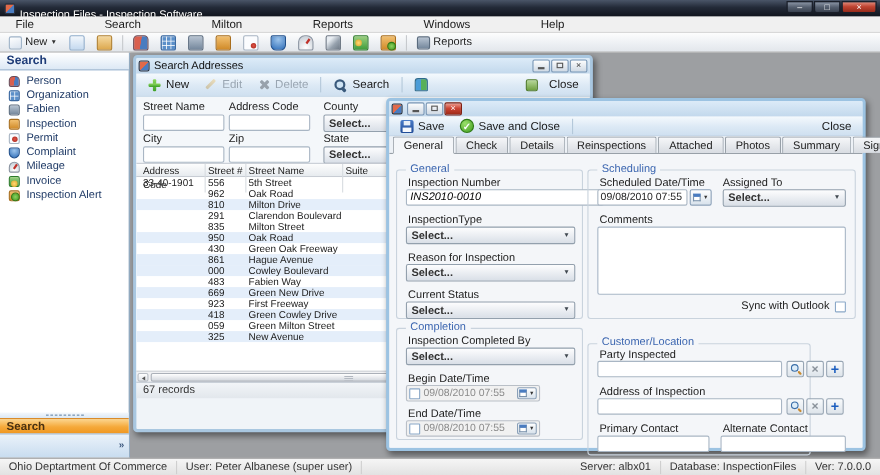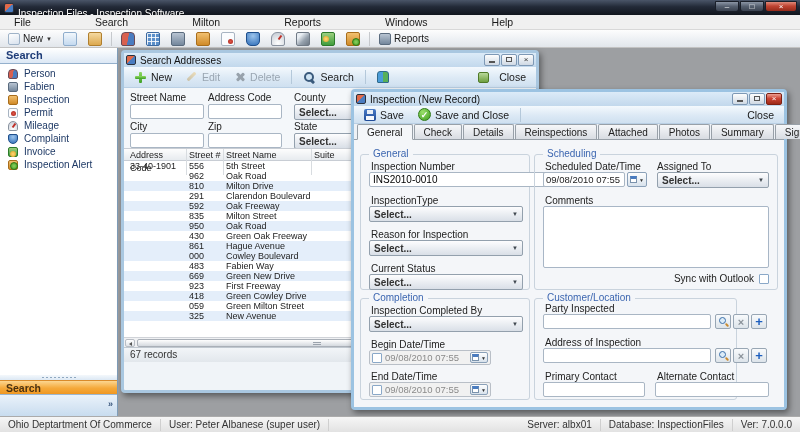--- a/index.html
+++ b/index.html
@@ -237,39 +237,43 @@
     </div>
   </div>
 
   <div class="sidebar">
     <div class="sb-header">Search</div>
     <div class="sb-items">
       <div class="sb-item row-even">
           <span class="ico s10 ic-person"></span>
           <span>Person</span>
         </div>
+        <div class="sb-item row-odd">
+          <span class="ico s10 ic-organization"></span>
+          <span>Organization</span>
+        </div>
         <div class="sb-item row-even">
           <span class="ico s10 ic-address"></span>
           <span>Fabien</span>
         </div>
         <div class="sb-item row-odd">
           <span class="ico s10 ic-inspection"></span>
           <span>Inspection</span>
         </div>
         <div class="sb-item row-even">
           <span class="ico s10 ic-permit"></span>
           <span>Permit</span>
         </div>
+        <div class="sb-item row-odd">
+          <span class="ico s10 ic-complaint"></span>
+          <span>Complaint</span>
+        </div>
         <div class="sb-item row-even">
           <span class="ico s10 ic-mileage"></span>
           <span>Mileage</span>
-        </div>
-        <div class="sb-item row-odd">
-          <span class="ico s10 ic-complaint"></span>
-          <span>Complaint</span>
         </div>
         <div class="sb-item row-even">
           <span class="ico s10 ic-invoice"></span>
           <span>Invoice</span>
         </div>
         <div class="sb-item row-odd">
           <span class="ico s10 ic-alert"></span>
           <span>Inspection Alert</span>
         </div>
     </div>
@@ -370,26 +374,20 @@
             <span>810</span>
             <span>Milton Drive</span>
             <span></span>
           </div>
           <div class="trow row-even">
             <span></span>
             <span>291</span>
             <span>Clarendon Boulevard</span>
             <span></span>
           </div>
-          <div class="trow row-odd">
-            <span></span>
-            <span>592</span>
-            <span>Oak Freeway</span>
-            <span></span>
-          </div>
           <div class="trow row-even">
             <span></span>
             <span>835</span>
             <span>Milton Street</span>
             <span></span>
           </div>
           <div class="trow row-odd">
             <span></span>
             <span>950</span>
             <span>Oak Road</span>
@@ -459,21 +457,20 @@
             <span class="tri-r"></span>
           </div>
       </div>
     </div>
     <div class="sw-status">67 records</div>
   </div>
 
   <div class="awin" id="dialog">
     <div class="wt">
       <span class="ico s10 ic-app"></span>
-      <span class="wt-title">Inspection (New Record)</span>
       <div class="wcaps">
         <div class="wcap"><span class="ming"></span></div>
         <div class="wcap"><span class="maxg"></span></div>
         <div class="wcap red">×</div>
       </div>
     </div>
     <div class="wtoolbar">
       <div class="wtb-btn">
         <span class="ic-floppy"></span>
         <span>Save</span>
@@ -498,21 +495,21 @@
         <div class="tab row-odd">Photos</div>
         <div class="tab row-even">Summary</div>
         <div class="tab row-odd">Signature</div>
     </div>
 
     <div class="dlg-content">
 
       <div class="gbox" style="left:6px;top:14px;width:170px;height:136px">
         <span class="legend">General</span>
         <span class="flabel" style="left:10px;top:6px">Inspection Number</span>
-        <input class="ti" style="left: 8px; top: 17px; width: 180px;" value="INS2010-0010">
+        <input class="ti" style="left: 8px; top: 17px; width: 180px; font-style: italic;" value="INS2010-0010">
         <span class="flabel" style="left:10px;top:40px">InspectionType</span>
         <div class="dd" style="left:8px;top:51px;width:154px">
           <span>Select...</span>
           <span class="dcaret">▼</span>
         </div>
         <span class="flabel" style="left:10px;top:74px">Reason for Inspection</span>
         <div class="dd" style="left:8px;top:85px;width:154px">
           <span>Select...</span>
           <span class="dcaret">▼</span>
         </div>
@@ -566,21 +563,21 @@
         <div class="datefld" style="left:8px;top:83px;width:122px">
           <span class="cb"></span>
           <span>09/08/2010 07:55</span>
           <span class="cal-btn inline">
               <span class="cal-glyph"></span>
               <span class="cal-caret">▼</span>
             </span>
         </div>
       </div>
 
-      <div class="gbox" style="left:180px;top:158px;width:203px;height:102px">
+      <div class="gbox" style="left:180px;top:172px;width:203px;height:102px">
         <span class="legend">Customer/Location</span>
         <span class="flabel" style="left:10px;top:4px">Party Inspected</span>
         <input class="ti" style="left: 8px; top: 15px; width: 168px;" value="">
         <div class="mini-btn" style="left:180px;top:15px">
             <span class="ic-mag-sm"></span>
           </div>
         <div class="mini-btn" style="left:198px;top:15px">
             <span class="mini-x">×</span>
           </div>
         <div class="mini-btn" style="left:216px;top:15px">

